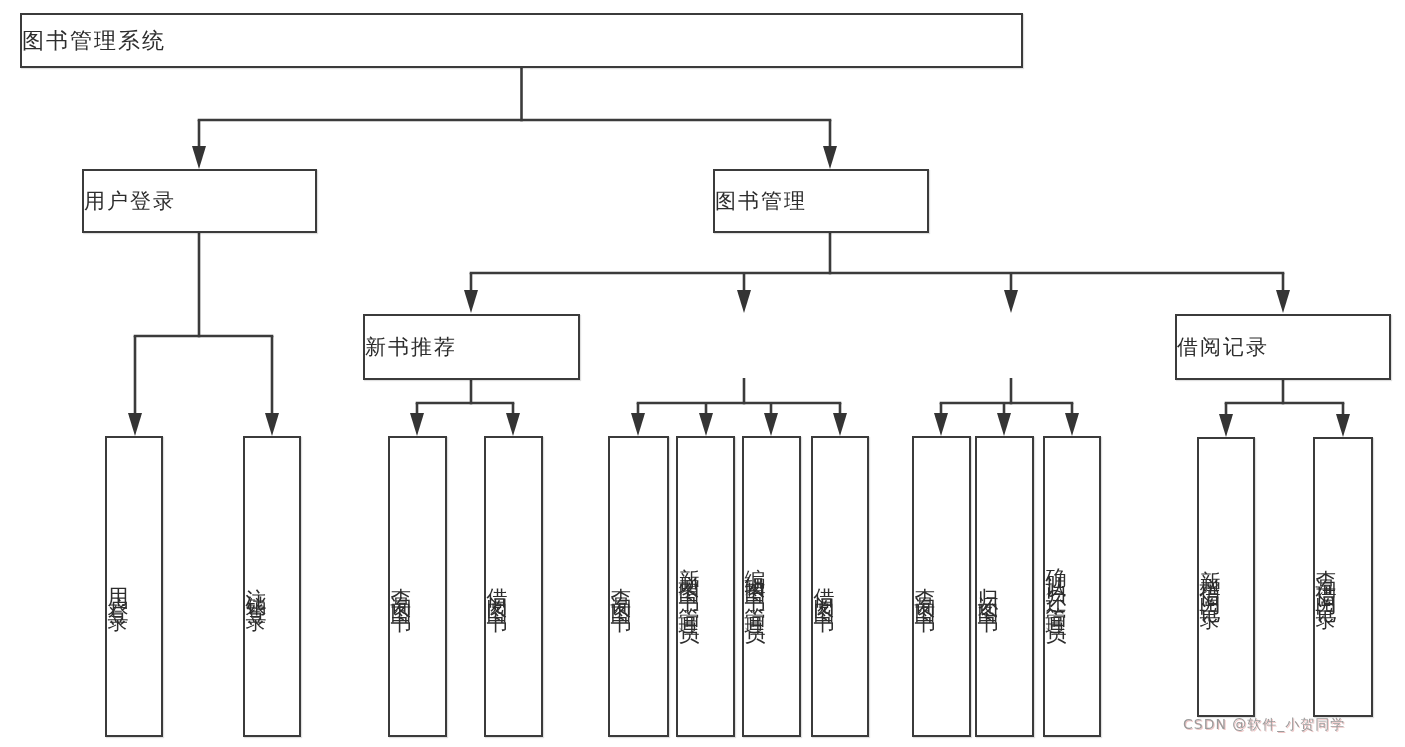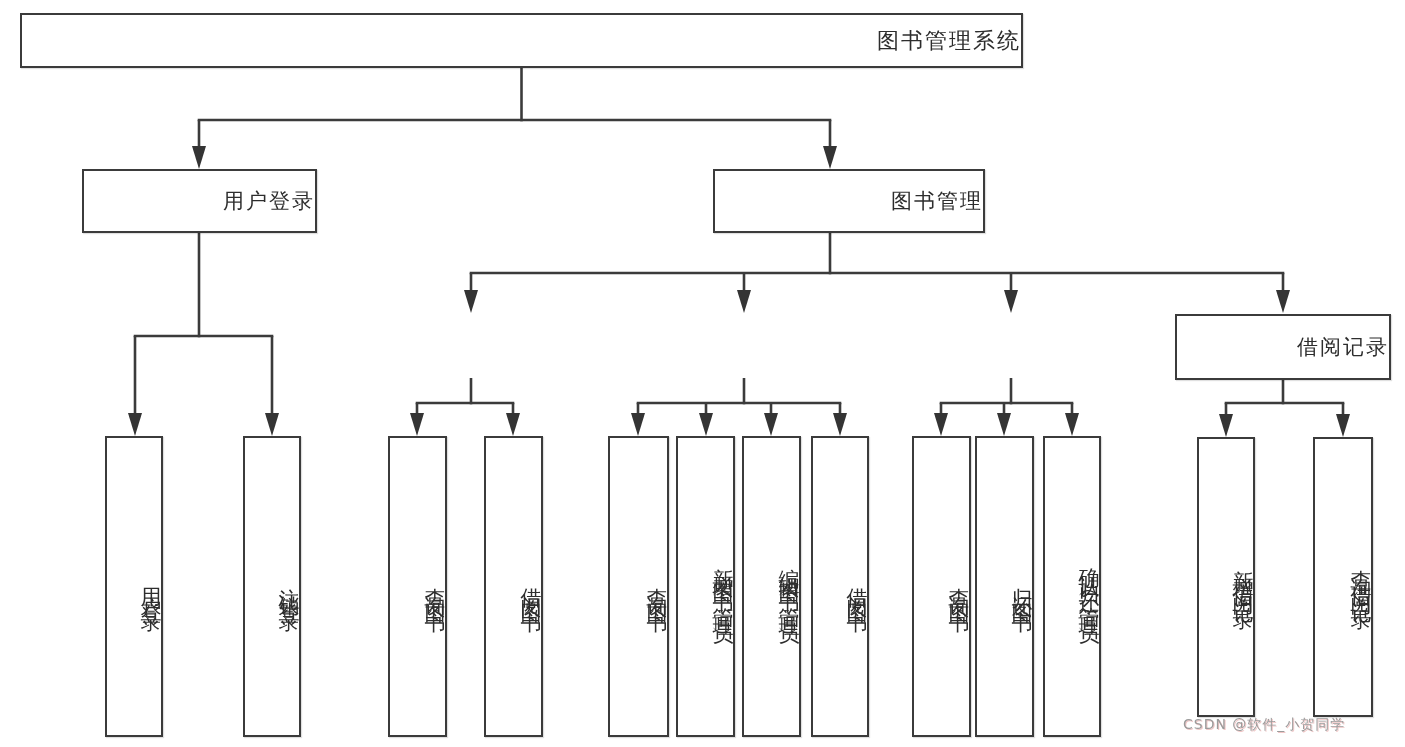--- a/index.html
+++ b/index.html
@@ -9,21 +9,21 @@
     overflow:hidden;
     font-family:"DejaVu Sans","Liberation Sans",sans-serif;
   }
   #canvas{position:absolute;inset:0;width:1405px;height:747px;}
   svg.wires{position:absolute;left:0;top:0;width:1405px;height:747px;z-index:1;}
   .node{
     position:absolute;
     box-sizing:border-box;
     background:#ffffff;
     border:2.5px solid #3b3b3b;
-    display:flex;align-items:center;justify-content:flex-end;
+    display:flex;align-items:center;justify-content:flex-start;
     color:#2d2d2d;
     z-index:2;
     box-shadow:1px 1px 1px rgba(0,0,0,0.12);
   }
   .hlabel{font-size:21px;letter-spacing:2px;white-space:nowrap;}
   .root .hlabel{font-size:22px;}
   .vnode .vlabel{
     writing-mode:vertical-rl;
     text-orientation:mixed;
     font-size:21px;
@@ -116,24 +116,27 @@
     </g>
   </svg>
 
   <div class="node root" style="left:20px;top:13px;width:1003px;height:55px;">
     <span class="hlabel">图书管理系统</span>
   </div>
 
   <div class="node" style="left:82px;top:169px;width:235px;height:64px;">
     <span class="hlabel">用户登录</span>
   </div>
-  <div class="node" style="left:713px;top:169px;width:272px;height:64px;">
+  <div class="node" style="left:713px;top:169px;width:216px;height:64px;">
     <span class="hlabel">图书管理</span>
   </div>
 
+  <div class="node" style="left:363px;top:314px;width:217px;height:66px;">
+    <span class="hlabel">新书推荐</span>
+  </div>
   <div class="node" style="left:1175px;top:314px;width:216px;height:66px;">
     <span class="hlabel">借阅记录</span>
   </div>
 
   <div class="node vnode" style="left:105px;top:436px;width:58px;height:301px;">
     <span class="vlabel">用户登录</span>
   </div>
   <div class="node vnode" style="left:243px;top:436px;width:58px;height:301px;">
     <span class="vlabel">注销登录</span>
   </div>

